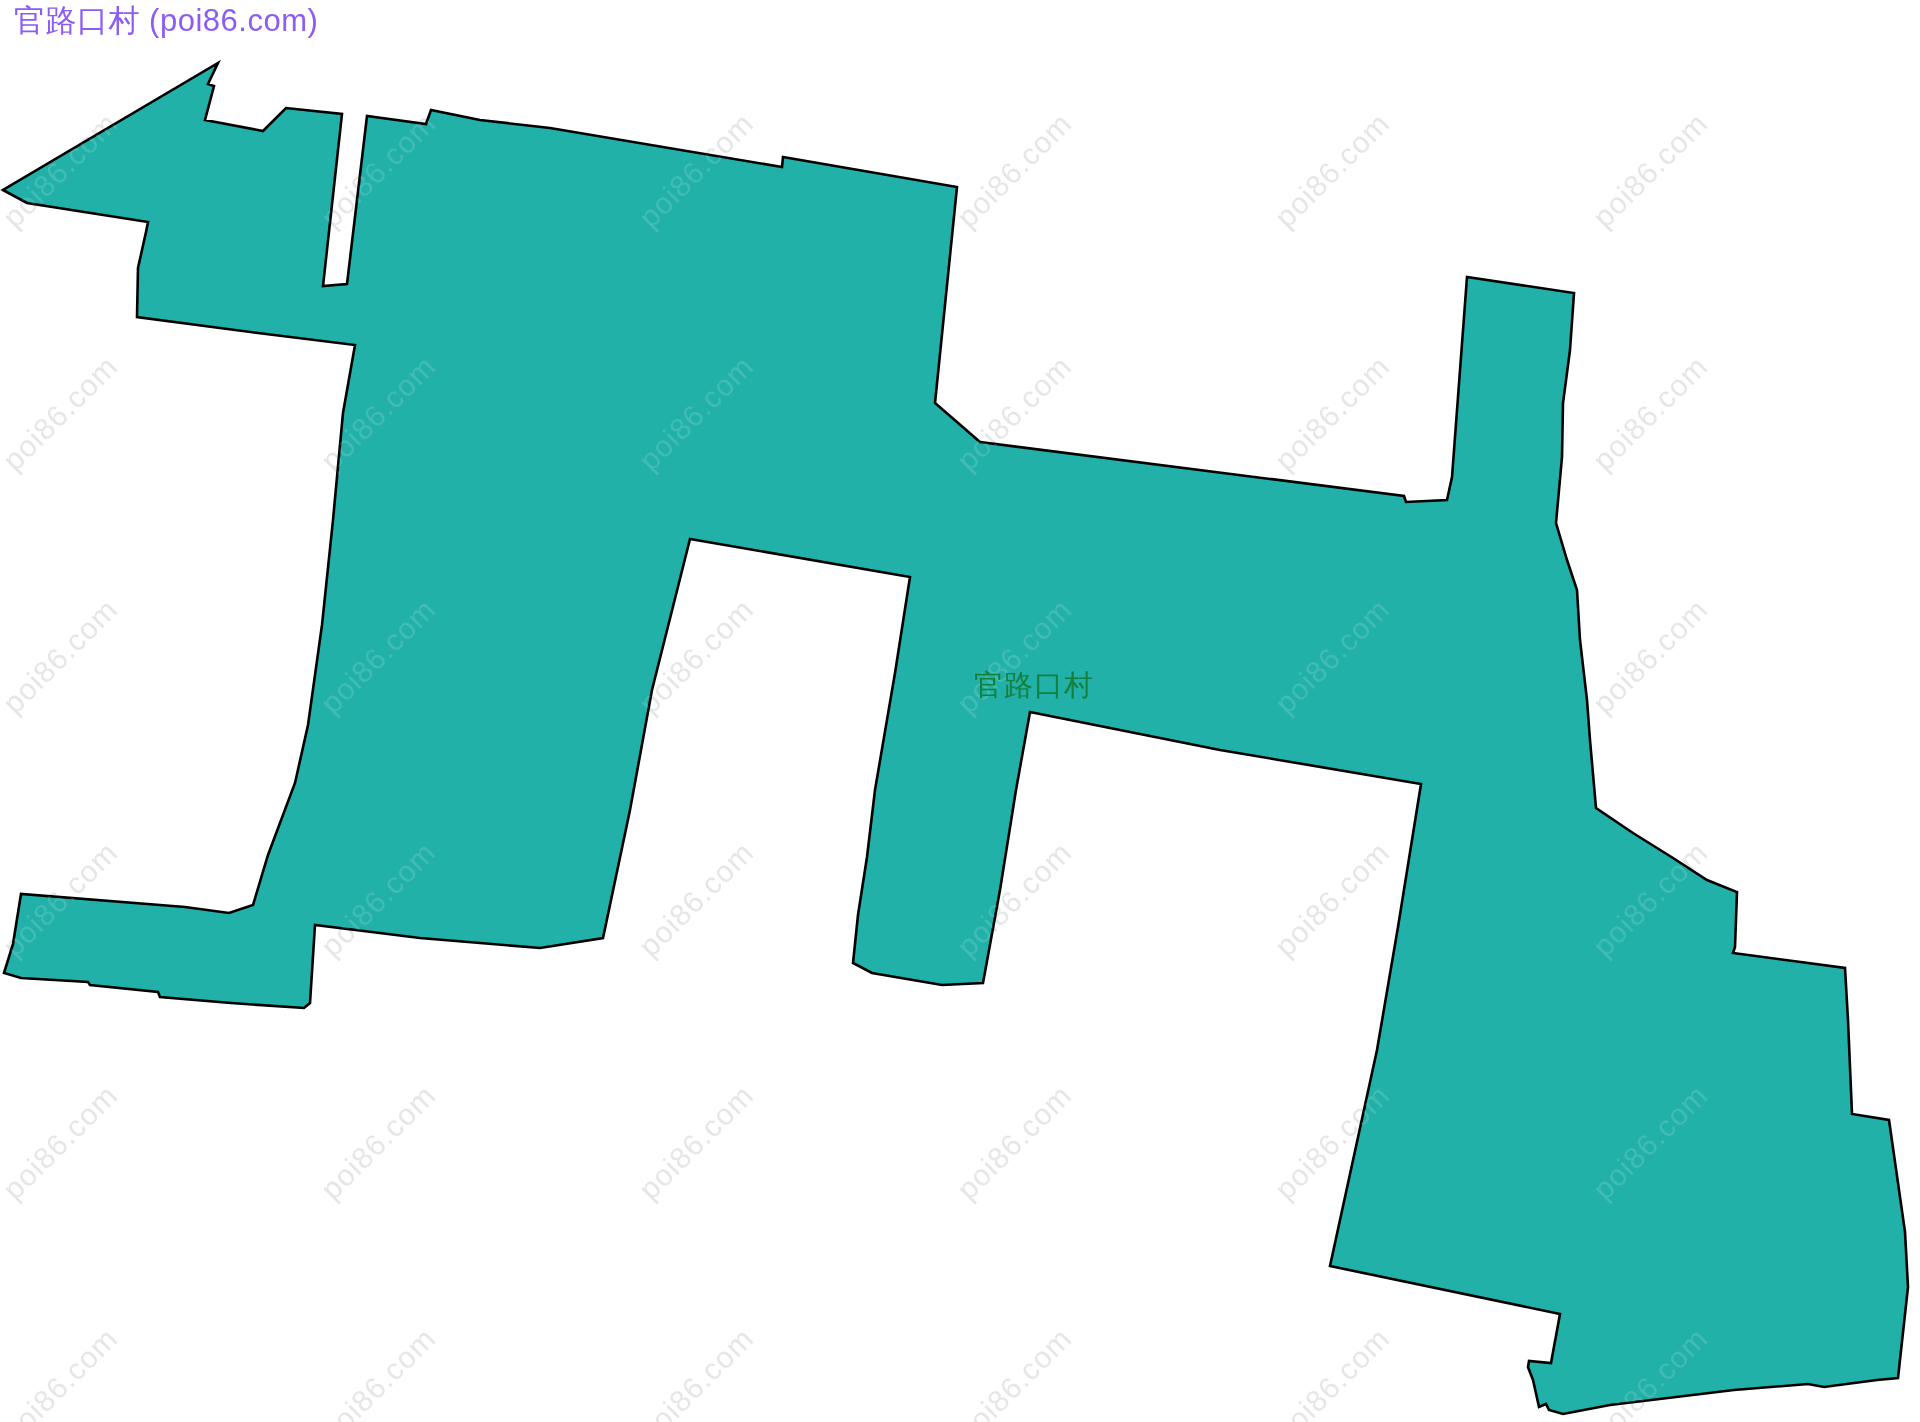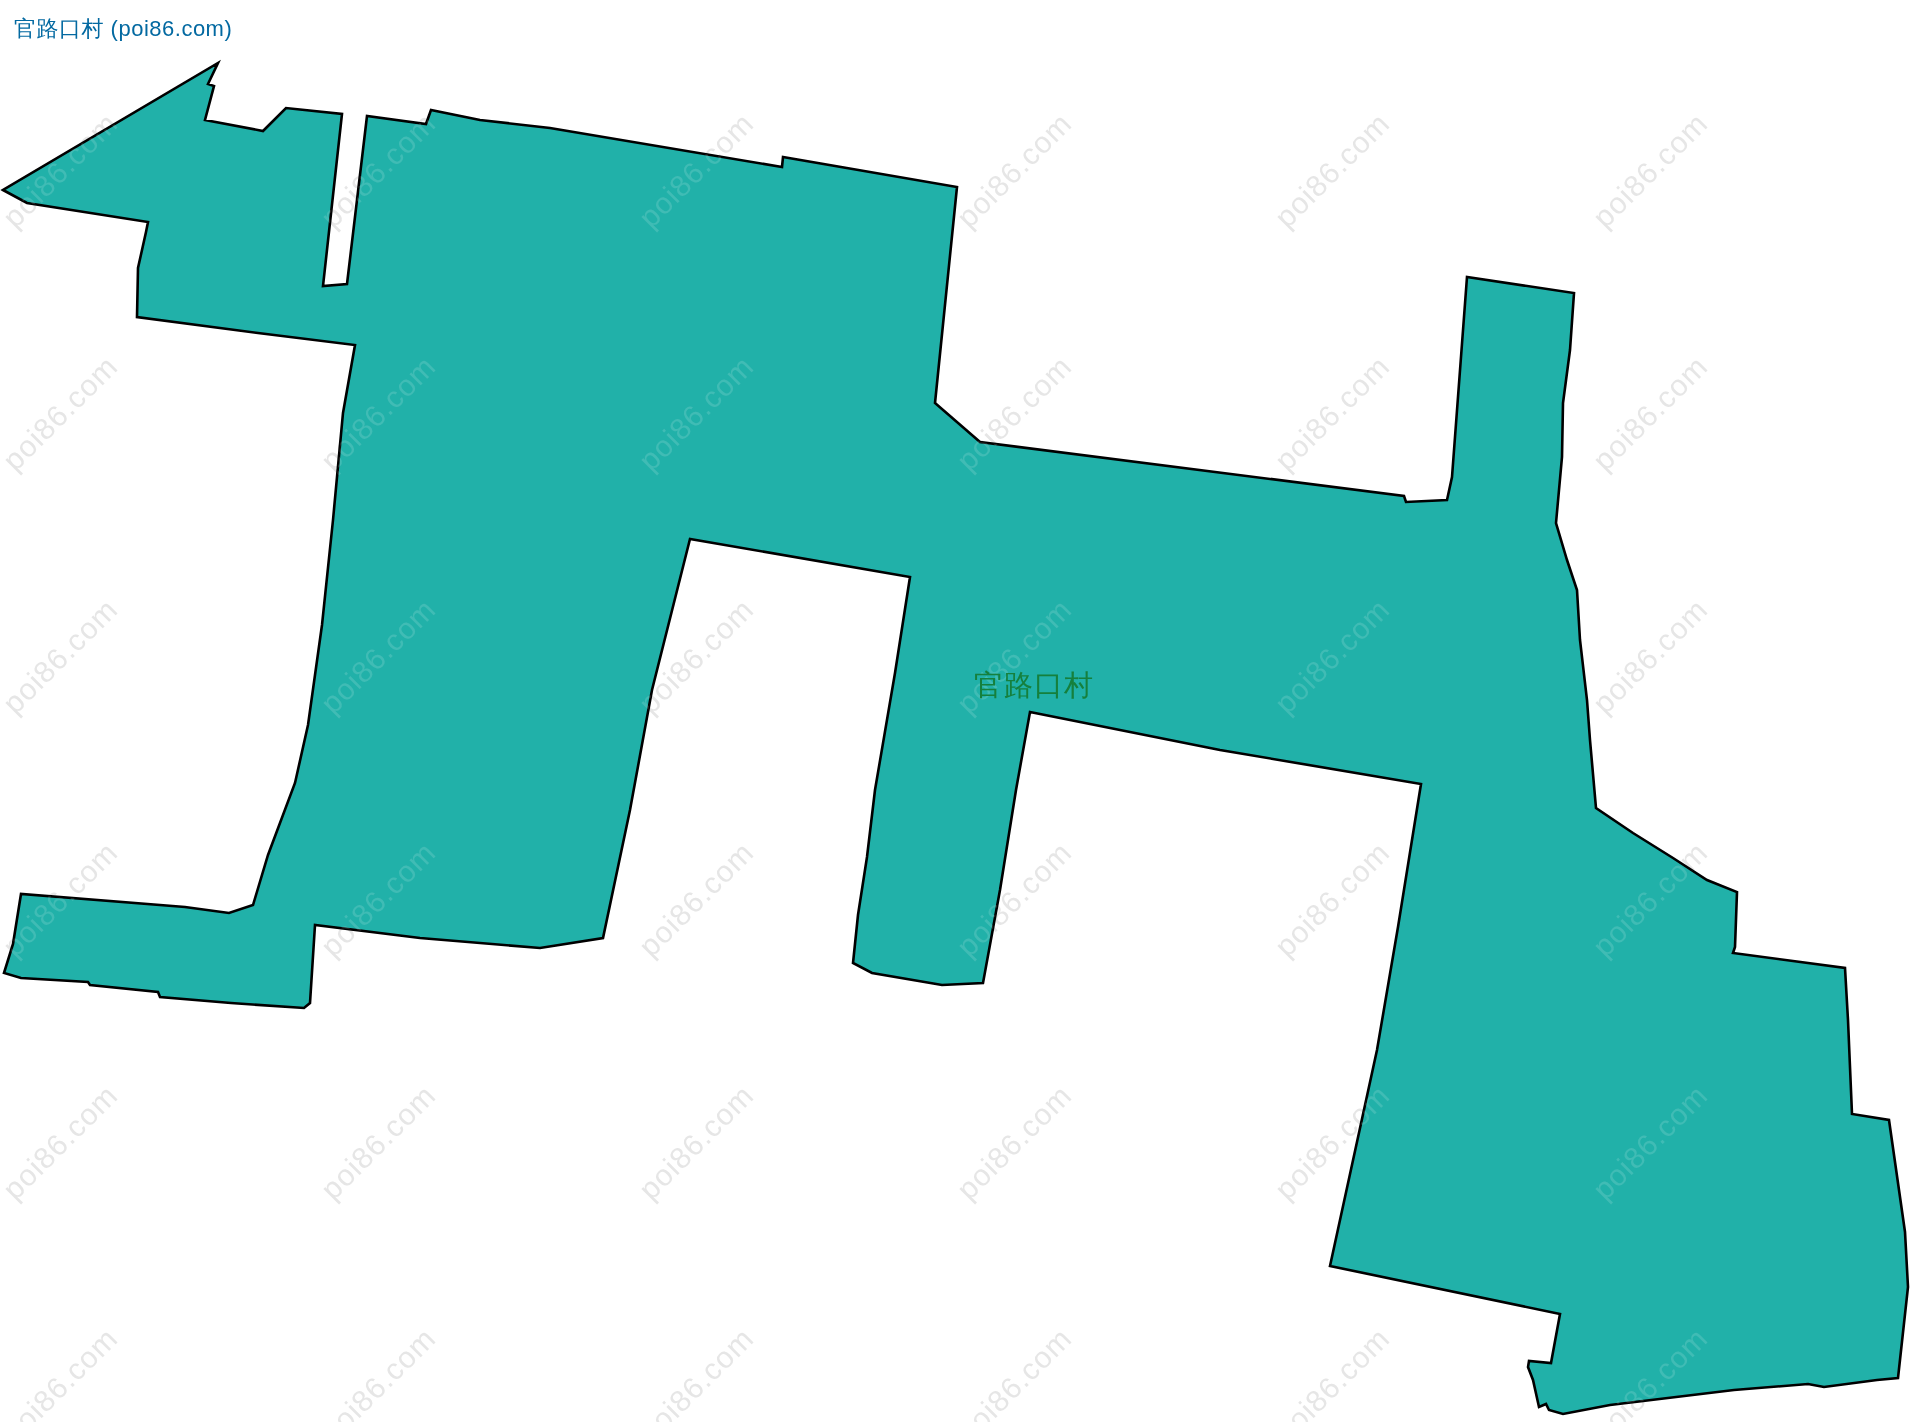--- a/index.html
+++ b/index.html
@@ -19,24 +19,24 @@
     position: absolute;
     left: 0;
     top: 0;
     width: 1920px;
     height: 1422px;
     display: block;
   }
   .map-title {
     position: absolute;
     left: 14px;
-    top: 10px;
-    font-size: 22px;
+    top: 2px;
+    font-size: 31px;
     line-height: 38px;
-    color: #0369a1;
+    color: #8b5cf6;
     white-space: nowrap;
     letter-spacing: 0.5px;
   }
   .village-label {
     position: absolute;
     left: 974px;
     top: 668px;
     font-size: 29px;
     line-height: 34px;
     color: #15803d;

